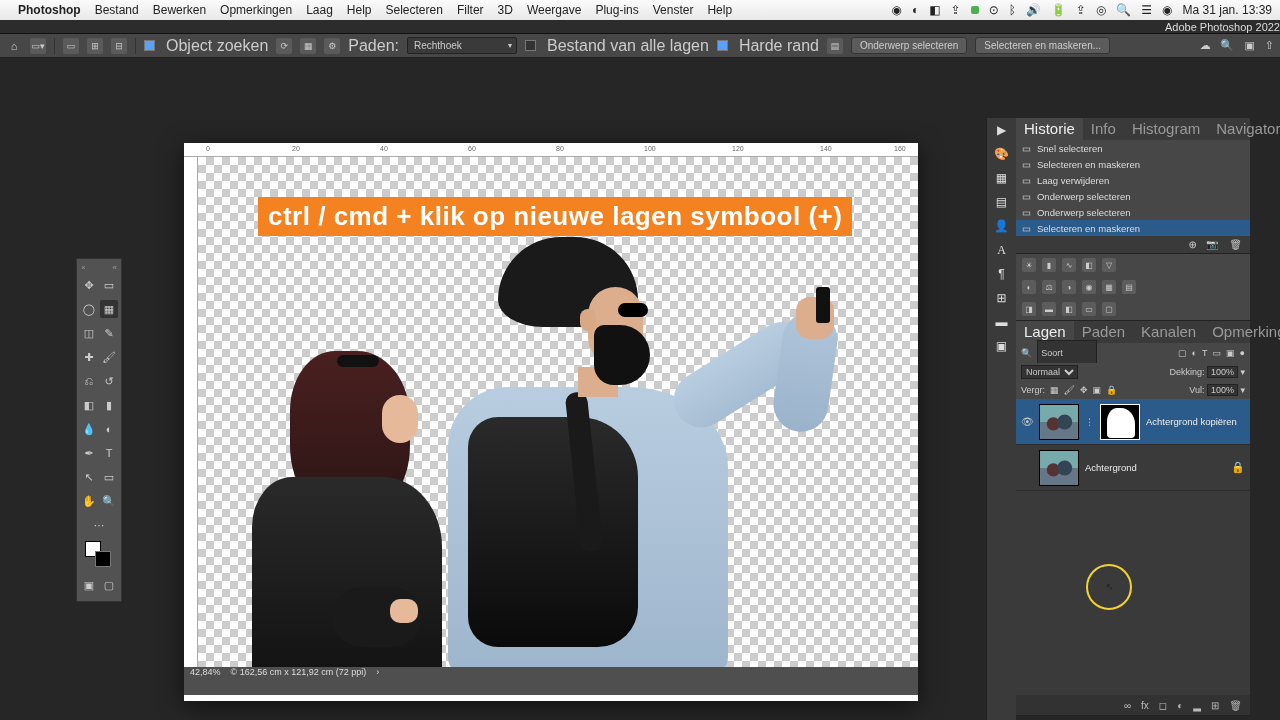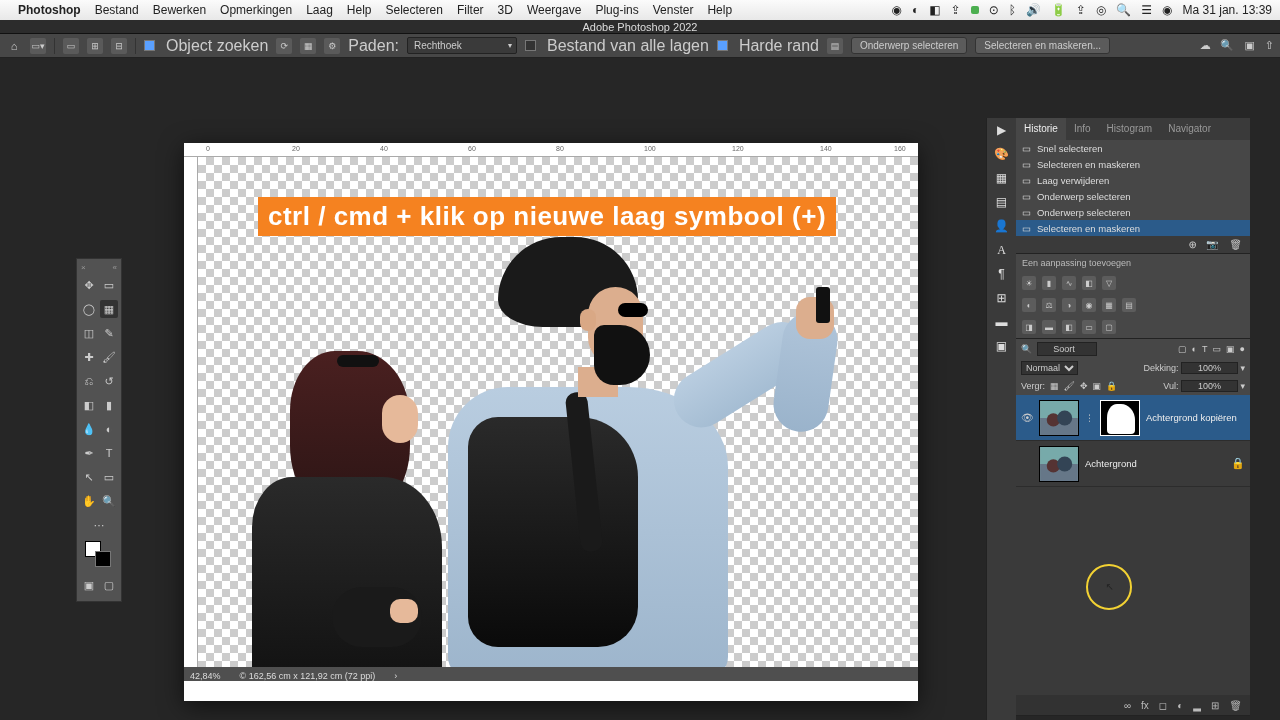--- a/index.html
+++ b/index.html
@@ -5,21 +5,21 @@
 *{margin:0;padding:0;box-sizing:border-box;font-family:-apple-system,BlinkMacSystemFont,"Segoe UI",sans-serif;-webkit-font-smoothing:antialiased}
 body{width:1280px;height:720px;background:#000;overflow:hidden;position:relative;color:#ccc;font-size:11px}
 
 .menubar{position:absolute;top:0;left:0;right:0;height:20px;background:linear-gradient(#fbfbfb,#e8e8e8);display:flex;align-items:center;padding:0 8px;color:#222;font-size:12px}
 .menubar .apple{font-size:13px;margin-right:10px}
 .menubar .app-name{font-weight:bold;margin-right:14px}
 .menubar .mitem{margin-right:14px}
 .menubar .spacer{flex:1}
 .menubar .ricon{margin-left:10px;font-size:12px}
 
-.apptitle{position:absolute;top:20px;left:0;right:0;height:14px;background:#2c2c2c;text-align:center;font-size:11px;line-height:14px;color:#ddd;border-bottom:1px solid #111}
+.apptitle{position:absolute;top:20px;left:0;right:0;height:14px;background:#2c2c2c;text-align:right;font-size:11px;line-height:14px;color:#ddd;border-bottom:1px solid #111}
 
 .optbar{position:absolute;top:34px;left:0;right:0;height:24px;background:#474747;display:flex;align-items:center;padding:0 6px;gap:8px;border-bottom:1px solid #222}
 .optbar .home{width:16px;height:16px;display:flex;align-items:center;justify-content:center}
 .optbar .ob-icon{width:16px;height:16px;background:#5a5a5a;border-radius:2px;display:flex;align-items:center;justify-content:center;font-size:9px}
 .optbar .dropdown{height:17px;background:#3a3a3a;border:1px solid #222;padding:0 18px 0 6px;font-size:10px;line-height:15px;color:#ccc;position:relative;border-radius:2px}
 .optbar .dropdown::after{content:"▾";position:absolute;right:4px;top:0;font-size:8px}
 .optbar .chk{width:11px;height:11px;border:1px solid #777;background:#333;display:inline-block;vertical-align:middle;margin-right:3px}
 .optbar .lbl{font-size:16px;color:#ccc}
 .optbar .btn{height:17px;background:#5b5b5b;border:1px solid #333;padding:0 8px;font-size:10px;line-height:15px;border-radius:3px}
 .optbar .sep{width:1px;height:16px;background:#333}
@@ -65,44 +65,44 @@
 .man .ear{position:absolute;top:72px;left:162px;width:16px;height:22px;background:#d9a885;border-radius:10px}
 .man .sunglasses{position:absolute;top:66px;left:200px;width:30px;height:14px;background:#000;border-radius:8px}
 .man .neck{position:absolute;top:130px;left:160px;width:40px;height:30px;background:#dcae8e}
 .man .shirt{position:absolute;top:150px;left:30px;width:280px;height:290px;background:linear-gradient(#b9cde0,#9db5cc);border-radius:60px 100px 20px 20px/60px 80px 20px 20px}
 .man .armup{position:absolute;top:150px;left:260px;width:150px;height:55px;background:linear-gradient(#b9cde0,#a5bdd3);border-radius:30px;transform:rotate(-32deg);transform-origin:left center}
 .man .forearm{position:absolute;top:75px;left:360px;width:55px;height:120px;background:linear-gradient(#b0c5da,#9ab3cb);border-radius:28px;transform:rotate(8deg)}
 .man .hand{position:absolute;top:60px;left:378px;width:38px;height:42px;background:#dcae8e;border-radius:14px}
 .man .phone{position:absolute;top:50px;left:398px;width:14px;height:36px;background:#111;border-radius:3px}
 .man .backpack{position:absolute;top:180px;left:50px;width:170px;height:230px;background:linear-gradient(#2a2a2a,#0a0a0a);border-radius:30px 60px 40px 30px}
 .man .strap{position:absolute;top:155px;left:155px;width:22px;height:160px;background:#1a1a1a;border-radius:10px;transform:rotate(-6deg)}
-.doc .status{height:14px;background:#4f4f4f;font-size:9px;color:#ddd;display:flex;align-items:flex-end;padding:0 6px;gap:19px}
+.doc .status{height:28px;background:#4f4f4f;font-size:9px;color:#ddd;display:flex;align-items:flex-start;padding:0 6px;gap:10px}
 
 .panelstrip{position:absolute;right:264px;top:60px;width:30px;height:640px;background:#3a3a3a;border-left:1px solid #222}
 .panelstrip .pi{height:24px;display:flex;align-items:center;justify-content:center;font-size:12px;color:#ddd}
 
 .panels{position:absolute;right:30px;top:60px;width:234px;bottom:4px;background:#3a3a3a;display:flex;flex-direction:column}
 .panel{border-bottom:1px solid #222}
-.tabs{display:flex;height:22px;background:#3a3a3a;font-size:10px}
+.tabs{display:flex;height:22px;background:#3a3a3a;font-size:15px}
 .tab{padding:0 8px;line-height:22px;color:#999}
 .tab.active{background:#474747;color:#eee}
 .hist-list{background:#474747}
 .hist-row{display:flex;align-items:center;height:16px;padding:0 6px;font-size:9.5px;color:#ddd;gap:6px}
 .hist-row.sel{background:#2b5b8a}
 .hist-icons{display:flex;justify-content:flex-end;gap:10px;padding:3px 8px;font-size:10px;background:#3a3a3a}
 .adj-hint{font-size:9px;color:#bbb;padding:4px 6px;background:#474747}
 .adj-icons{display:flex;flex-wrap:wrap;gap:6px;padding:4px 6px;background:#474747}
 .adj-icons span{width:14px;height:14px;background:#5c5c5c;border-radius:2px;display:flex;align-items:center;justify-content:center;font-size:8px}
 
 .layers{flex:1;display:flex;flex-direction:column}
 .layer-toolbar{display:flex;align-items:center;height:20px;background:#474747;padding:0 5px;gap:5px;font-size:9px}
-.layer-toolbar input{background:#333;border:1px solid #222;color:#ccc;width:60px;height:14px;font-size:9px;padding:0 15px}
+.layer-toolbar input{background:#333;border:1px solid #222;color:#ccc;width:60px;height:26px;font-size:9px;padding:0 3px}
 .layer-row2{display:flex;align-items:center;height:18px;background:#474747;padding:0 5px;gap:5px;font-size:9px;justify-content:space-between}
 .layer-row2 select{background:#333;border:1px solid #222;color:#ccc;font-size:9px;height:14px}
-.layer-row2 .pct{background:#333;border:1px solid #222;padding:0 16px;height:14px;line-height:12px}
+.layer-row2 .pct{background:#333;border:1px solid #222;padding:0 3px;height:14px;line-height:12px}
 .locks{display:flex;gap:5px;align-items:center}
 .layer-list{flex:1;background:#3a3a3a;overflow:auto}
 .layer{display:flex;align-items:center;height:46px;padding:0 5px;gap:6px;border-bottom:1px solid #2c2c2c}
 .layer.sel{background:#2b5b8a}
 .layer .eye{width:12px;text-align:center;font-size:10px}
 .layer .thumb{width:40px;height:36px;background:#888;border:1px solid #000;position:relative;overflow:hidden}
 .layer .mask{width:40px;height:36px;background:#000;border:1px solid #fff;position:relative;overflow:hidden}
 .layer .mask .silh{position:absolute;left:6px;top:3px;width:28px;height:30px;background:#fff;border-radius:10px 14px 4px 4px/14px 16px 4px 4px}
 .layer .name{font-size:9.5px;color:#eee}
 .layer-bottom{height:20px;background:#323232;display:flex;align-items:center;justify-content:flex-end;gap:10px;padding:0 8px;font-size:10px;color:#bbb}
@@ -247,21 +247,21 @@
       <span style="left:284px">60</span>
       <span style="left:372px">80</span>
       <span style="left:460px">100</span>
       <span style="left:548px">120</span>
       <span style="left:636px">140</span>
       <span style="left:710px">160</span>
     </div>
     <div class="body">
       <div class="ruler-v"></div>
       <div class="canvas">
-        <div class="overlay-text">ctrl / cmd + klik op nieuwe laag symbool (+)</div>
+        <div class="overlay-text">ctrl / cmd + klik op nieuwe lagen symbool (+)</div>
         <div class="person woman">
           <div class="hair"></div>
             <div class="glasses"></div>
             <div class="face"></div>
             <div class="jacket"></div>
             <div class="arm"></div>
             <div class="hand"></div>
         </div>
         <div class="person man">
           <div class="shirt"></div>
@@ -336,21 +336,20 @@
           </div>
       </div>
       <div class="hist-icons">
         <span>⊕</span>
         <span>📷</span>
         <span>🗑</span>
       </div>
     </div>
 
     <div class="panel">
-      <div class="adj-hint">Een aanpassing toevoegen</div>
       <div class="adj-icons">
         <span>☀</span>
           <span>▮</span>
           <span>∿</span>
           <span>◧</span>
           <span>▽</span>
       </div>
       <div class="adj-icons">
         <span>◐</span>
           <span>⚖</span>
@@ -362,20 +361,26 @@
       <div class="adj-icons">
         <span>◨</span>
           <span>▬</span>
           <span>◧</span>
           <span>▭</span>
           <span>▢</span>
       </div>
     </div>
 
     <div class="panel layers">
+      <div class="tabs">
+        <span class="tab active">Lagen</span>
+        <span class="tab">Paden</span>
+        <span class="tab">Kanalen</span>
+        <span class="tab">Opmerkingen</span>
+      </div>
       <div class="layer-toolbar">
         <span>🔍</span>
         <input value="Soort" style="">
         <span style="flex:1"></span>
         <span>▢</span>
         <span>◐</span>
         <span>T</span>
         <span>▭</span>
         <span>▣</span>
         <span>●</span>

